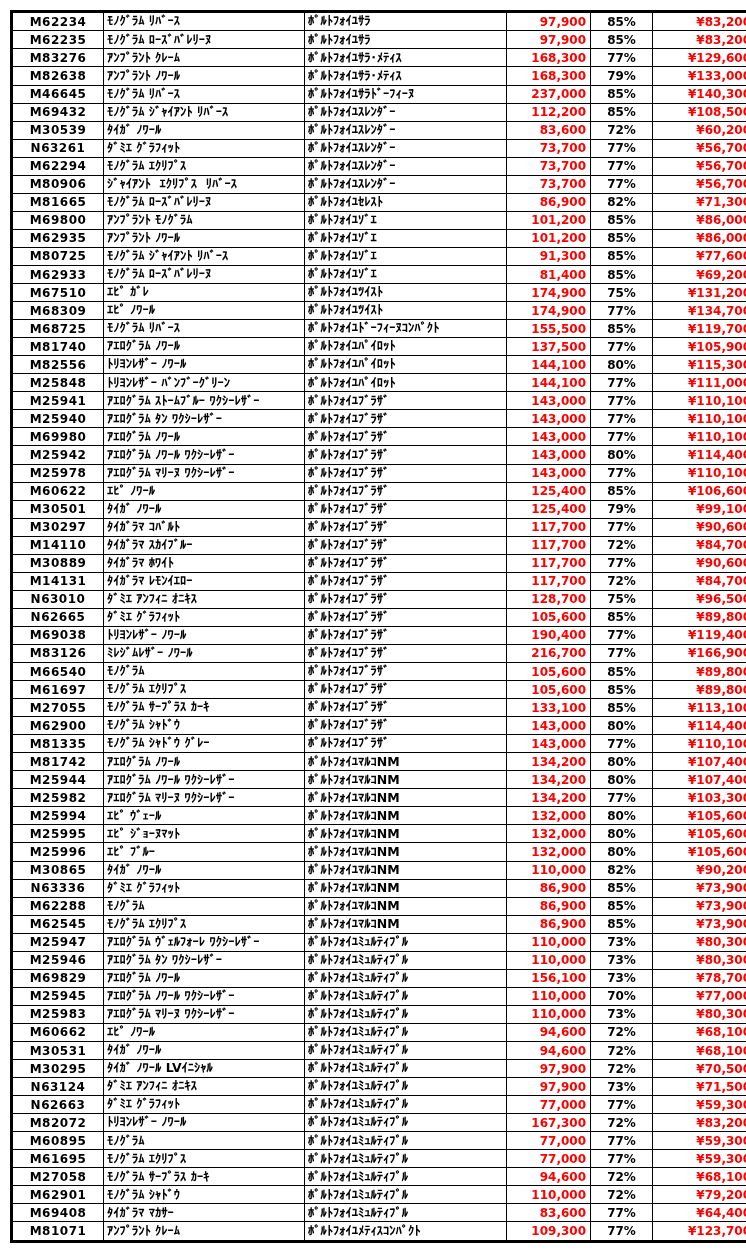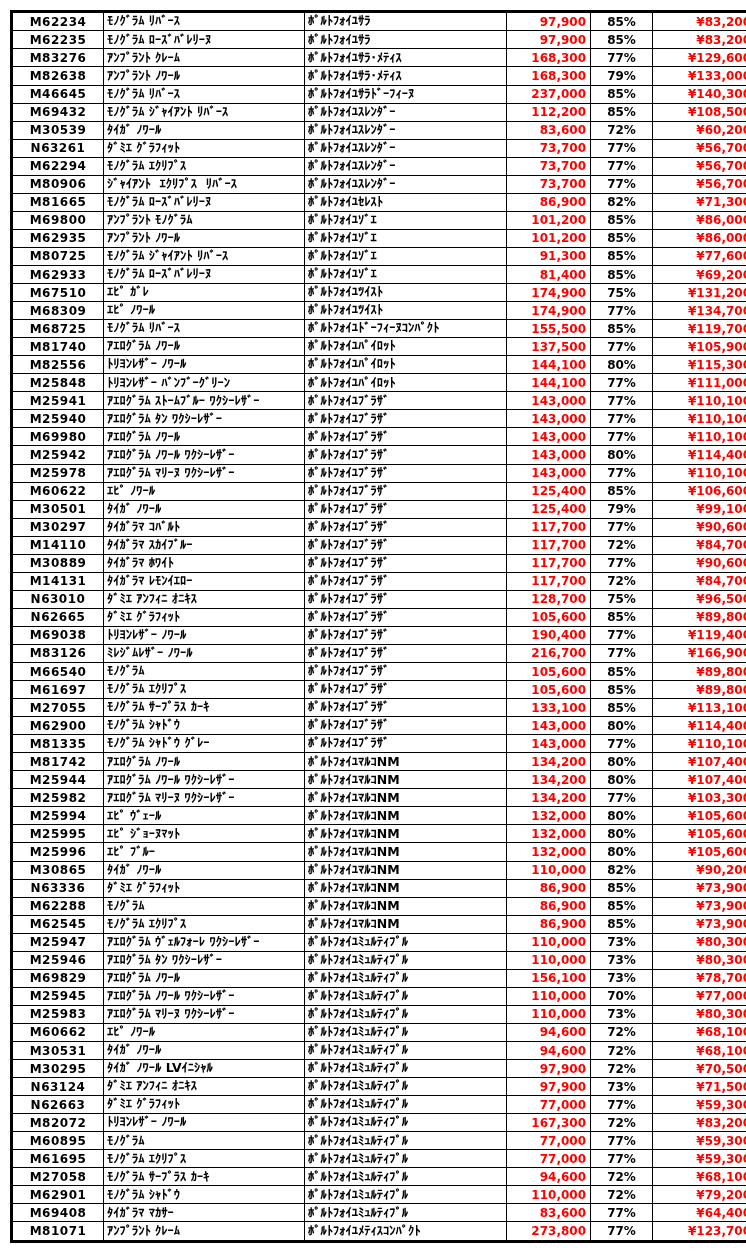--- a/index.html
+++ b/index.html
@@ -583,19 +583,19 @@
           <td class="col-material">ﾀｲｶﾞﾗﾏ ﾏｶｻｰ</td>
           <td class="col-product">ﾎﾟﾙﾄﾌｫｲﾕﾐｭﾙﾃｨﾌﾟﾙ</td>
           <td class="col-price">83,600</td>
           <td class="col-rate">77%</td>
           <td class="col-payout">¥64,400</td>
         </tr>
         <tr>
           <td class="col-code">M81071</td>
           <td class="col-material">ｱﾝﾌﾟﾗﾝﾄ ｸﾚｰﾑ</td>
           <td class="col-product">ﾎﾟﾙﾄﾌｫｲﾕﾒﾃｨｽｺﾝﾊﾟｸﾄ</td>
-          <td class="col-price">273,800</td>
+          <td class="col-price">109,300</td>
           <td class="col-rate">77%</td>
           <td class="col-payout">¥123,700</td>
         </tr>
       </tbody>
   </table>
 </div>
 
 </body></html>

